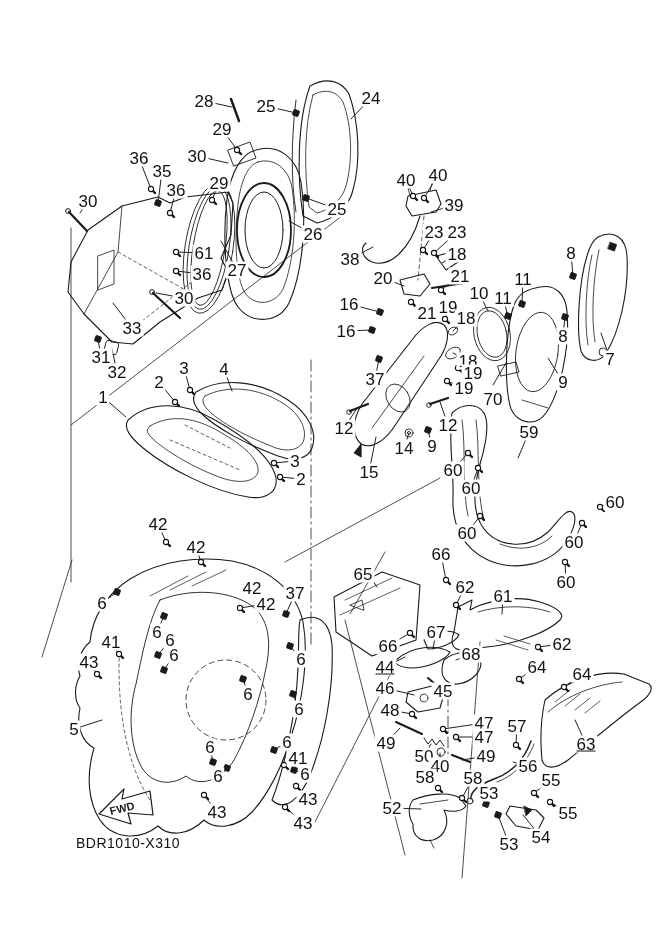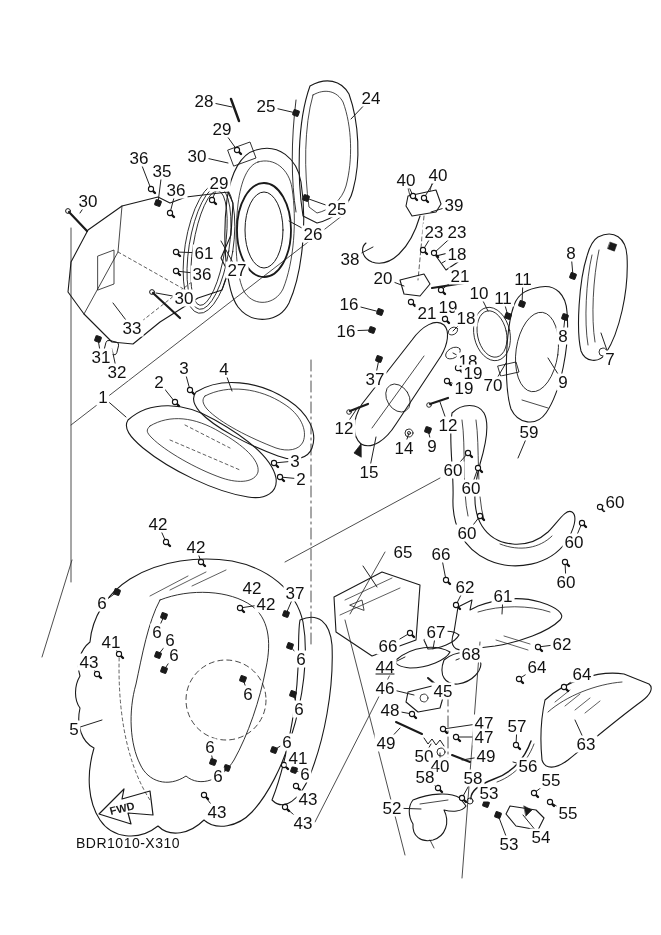--- a/index.html
+++ b/index.html
@@ -468,40 +468,40 @@
       <div class="callout" style="left: 473px; top: 373px;">19</div>
       <div class="callout" style="left: 464px; top: 388px;">19</div>
       <div class="callout" style="left: 375px; top: 379px;">37</div>
       <div class="callout" style="left: 479px; top: 293px;">10</div>
       <div class="callout" style="left: 523px; top: 279px;">11</div>
       <div class="callout" style="left: 503px; top: 298px;">11</div>
       <div class="callout" style="left: 571px; top: 253px;">8</div>
       <div class="callout" style="left: 563px; top: 336px;">8</div>
       <div class="callout" style="left: 610px; top: 359px;">7</div>
       <div class="callout" style="left: 563px; top: 382px;">9</div>
-      <div class="callout" style="left: 493px; top: 385px; text-align: right;">70</div>
+      <div class="callout" style="left: 493px; top: 399px; text-align: right;">70</div>
       <div class="callout" style="left: 103px; top: 397px;">1</div>
       <div class="callout" style="left: 159px; top: 382px;">2</div>
       <div class="callout" style="left: 184px; top: 368px;">3</div>
       <div class="callout" style="left: 224px; top: 369px;">4</div>
       <div class="callout" style="left: 295px; top: 461px;">3</div>
       <div class="callout" style="left: 301px; top: 479px;">2</div>
       <div class="callout" style="left: 344px; top: 428px;">12</div>
       <div class="callout" style="left: 448px; top: 425px;">12</div>
       <div class="callout" style="left: 404px; top: 448px;">14</div>
       <div class="callout" style="left: 432px; top: 446px;">9</div>
       <div class="callout" style="left: 369px; top: 472px;">15</div>
       <div class="callout" style="left: 529px; top: 432px;">59</div>
       <div class="callout" style="left: 453px; top: 470px;">60</div>
       <div class="callout" style="left: 471px; top: 488px;">60</div>
       <div class="callout" style="left: 467px; top: 533px;">60</div>
       <div class="callout" style="left: 615px; top: 502px;">60</div>
       <div class="callout" style="left: 574px; top: 542px;">60</div>
       <div class="callout" style="left: 566px; top: 582px;">60</div>
-      <div class="callout" style="left: 363px; top: 552px; margin-left: 40px;">65</div>
+      <div class="callout" style="left: 363px; top: 574px;">65</div>
       <div class="callout" style="left: 441px; top: 554px;">66</div>
       <div class="callout" style="left: 388px; top: 646px;">66</div>
       <div class="callout" style="left: 436px; top: 632px;">67</div>
       <div class="callout" style="left: 471px; top: 654px;">68</div>
       <div class="callout" style="left: 465px; top: 587px;">62</div>
       <div class="callout" style="left: 562px; top: 644px;">62</div>
       <div class="callout" style="left: 503px; top: 596px;">61</div>
       <div class="callout" style="left: 385px; top: 667px; text-decoration: underline;">44</div>
       <div class="callout" style="left: 443px; top: 691px;">45</div>
       <div class="callout" style="left: 385px; top: 688px;">46</div>
@@ -515,21 +515,21 @@
       <div class="callout" style="left: 486px; top: 756px;">49</div>
       <div class="callout" style="left: 528px; top: 766px;">56</div>
       <div class="callout" style="left: 425px; top: 777px;">58</div>
       <div class="callout" style="left: 473px; top: 778px;">58</div>
       <div class="callout" style="left: 551px; top: 780px;">55</div>
       <div class="callout" style="left: 489px; top: 793px;">53</div>
       <div class="callout" style="left: 568px; top: 813px;">55</div>
       <div class="callout" style="left: 541px; top: 837px;">54</div>
       <div class="callout" style="left: 509px; top: 844px;">53</div>
       <div class="callout" style="left: 392px; top: 808px;">52</div>
-      <div class="callout" style="left: 586px; top: 744px;">63</div>
+      <div class="callout" style="left: 586px; top: 744px; text-decoration: underline;">63</div>
       <div class="callout" style="left: 537px; top: 667px;">64</div>
       <div class="callout" style="left: 582px; top: 674px;">64</div>
       <div class="callout" style="left: 252px; top: 588px;">42</div>
       <div class="callout" style="left: 266px; top: 604px;">42</div>
       <div class="callout" style="left: 295px; top: 593px;">37</div>
       <div class="callout" style="left: 158px; top: 524px;">42</div>
       <div class="callout" style="left: 196px; top: 547px;">42</div>
       <div class="callout" style="left: 111px; top: 642px;">41</div>
       <div class="callout" style="left: 89px; top: 662px;">43</div>
       <div class="callout" style="left: 74px; top: 729px;">5</div>

